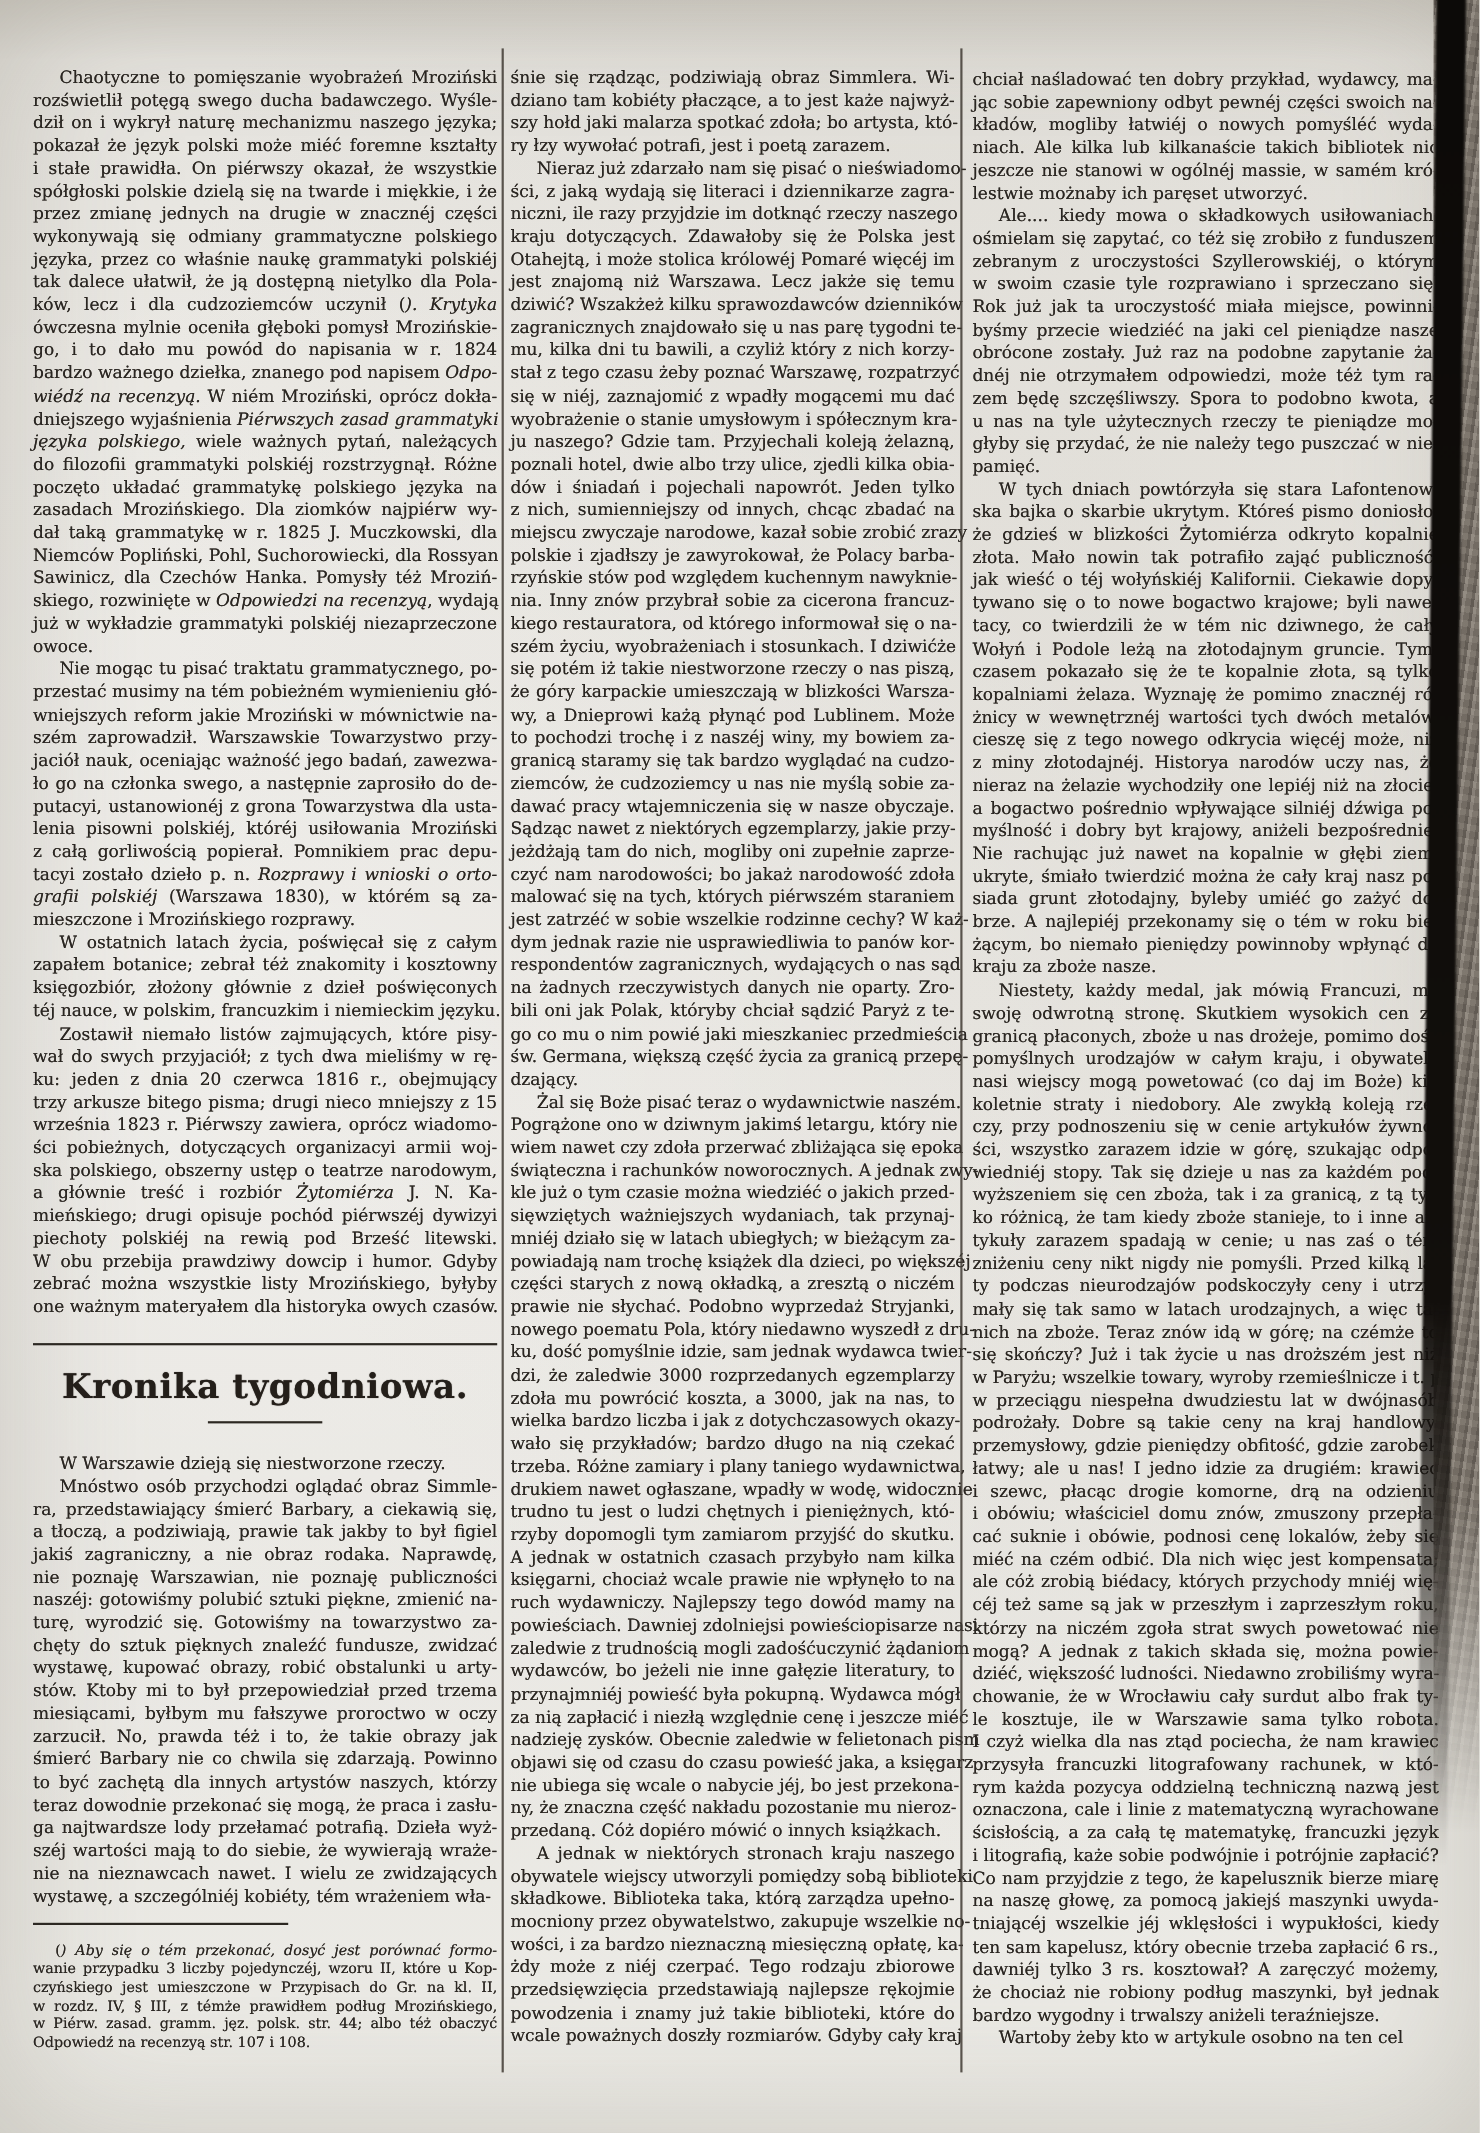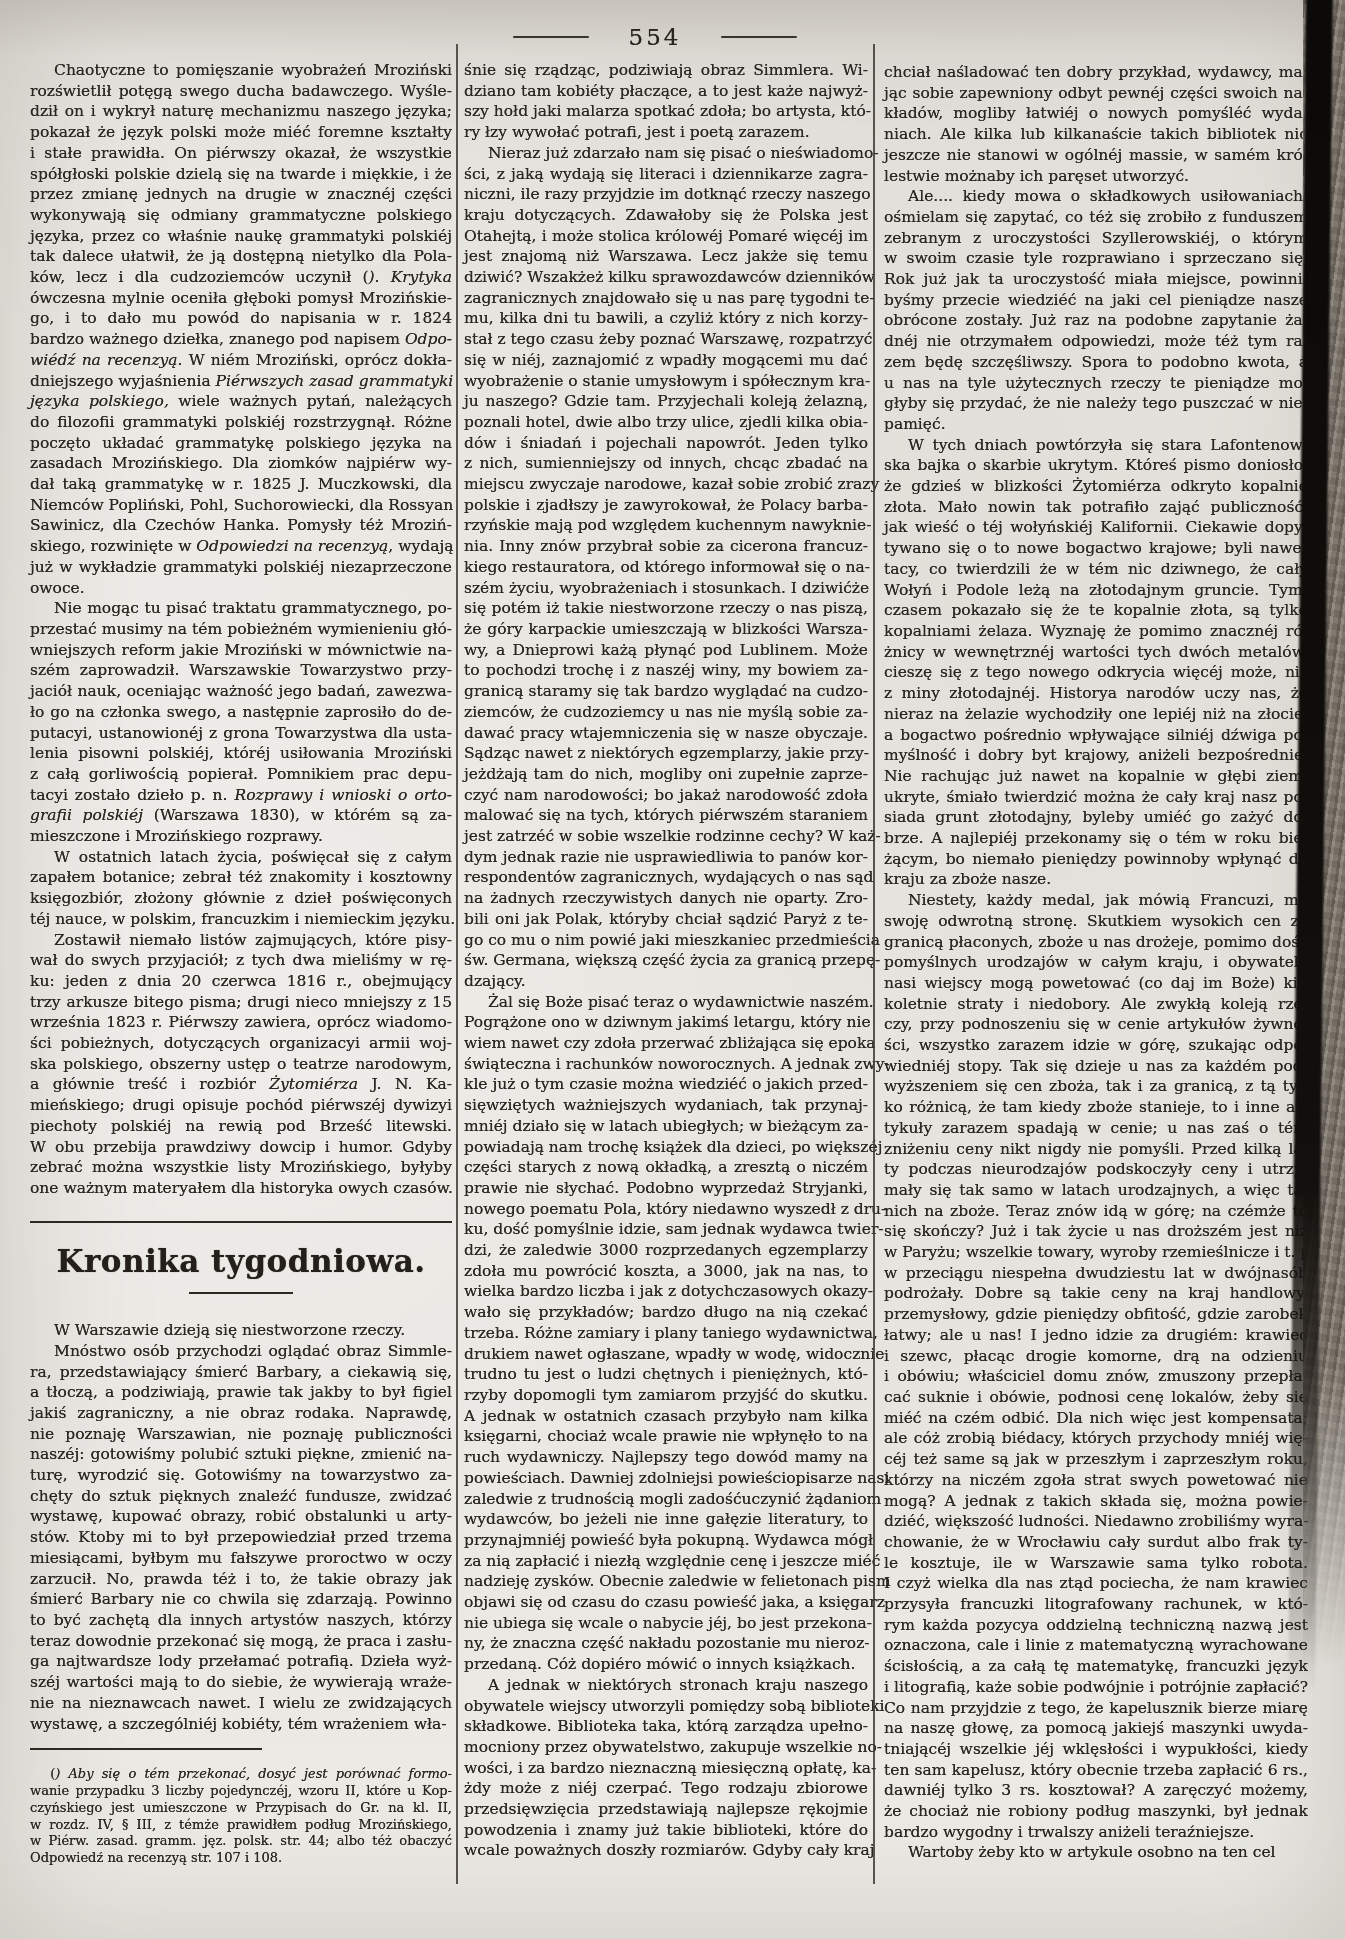--- a/index.html
+++ b/index.html
@@ -65,25 +65,20 @@
     transform:rotate(0.6deg);transform-origin:top left;
     filter:blur(1.1px);
   }
   i{}
 </style>
 </head>
 <body>
 
 <div class="page">
 
-  <div class="page-header">
-    <span class="hdash"></span>
-    <span class="page-number">554</span>
-    <span class="hdash"></span>
-  </div>
 
   <div class="col col-left">
     <div>
         <div class="para indent">
           <div class="tline">Chaotyczne to pomięszanie wyobrażeń Mroziński</div>
           <div class="tline">rozświetlił potęgą swego ducha badawczego. Wyśle-</div>
           <div class="tline">dził on i wykrył naturę mechanizmu naszego języka;</div>
           <div class="tline">pokazał że język polski może miéć foremne kształty</div>
           <div class="tline">i stałe prawidła. On piérwszy okazał, że wszystkie</div>
           <div class="tline">spółgłoski polskie dzielą się na twarde i miękkie, i że</div>
@@ -210,21 +205,21 @@
         <div class="tline">mu, kilka dni tu bawili, a czyliż który z nich korzy-</div>
         <div class="tline">stał z tego czasu żeby poznać Warszawę, rozpatrzyć</div>
         <div class="tline">się w niéj, zaznajomić z wpadły mogącemi mu dać</div>
         <div class="tline">wyobrażenie o stanie umysłowym i spółecznym kra-</div>
         <div class="tline">ju naszego? Gdzie tam. Przyjechali koleją żelazną,</div>
         <div class="tline">poznali hotel, dwie albo trzy ulice, zjedli kilka obia-</div>
         <div class="tline">dów i śniadań i pojechali napowrót. Jeden tylko</div>
         <div class="tline">z nich, sumienniejszy od innych, chcąc zbadać na</div>
         <div class="tline">miejscu zwyczaje narodowe, kazał sobie zrobić zrazy</div>
         <div class="tline">polskie i zjadłszy je zawyrokował, że Polacy barba-</div>
-        <div class="tline">rzyńskie mają pod względem kuchennym nawyknie-</div>
+        <div class="tline">rzyńskie stów pod względem kuchennym nawyknie-</div>
         <div class="tline">nia. Inny znów przybrał sobie za cicerona francuz-</div>
         <div class="tline">kiego restauratora, od którego informował się o na-</div>
         <div class="tline">szém życiu, wyobrażeniach i stosunkach. I dziwićże</div>
         <div class="tline">się potém iż takie niestworzone rzeczy o nas piszą,</div>
         <div class="tline">że góry karpackie umieszczają w blizkości Warsza-</div>
         <div class="tline">wy, a Dnieprowi każą płynąć pod Lublinem. Może</div>
         <div class="tline">to pochodzi trochę i z naszéj winy, my bowiem za-</div>
         <div class="tline">granicą staramy się tak bardzo wyglądać na cudzo-</div>
         <div class="tline">ziemców, że cudzoziemcy u nas nie myślą sobie za-</div>
         <div class="tline">dawać pracy wtajemniczenia się w nasze obyczaje.</div>

